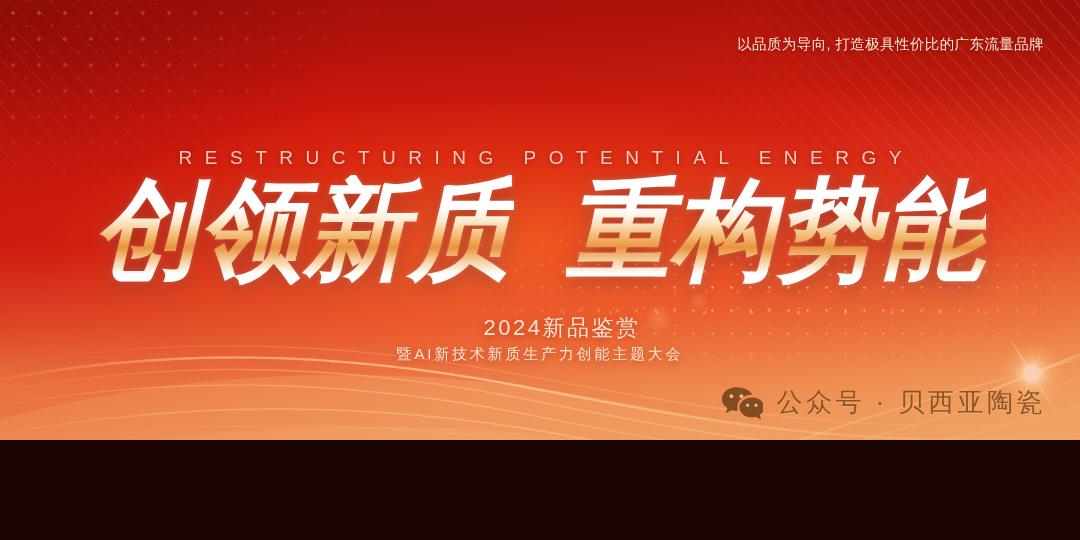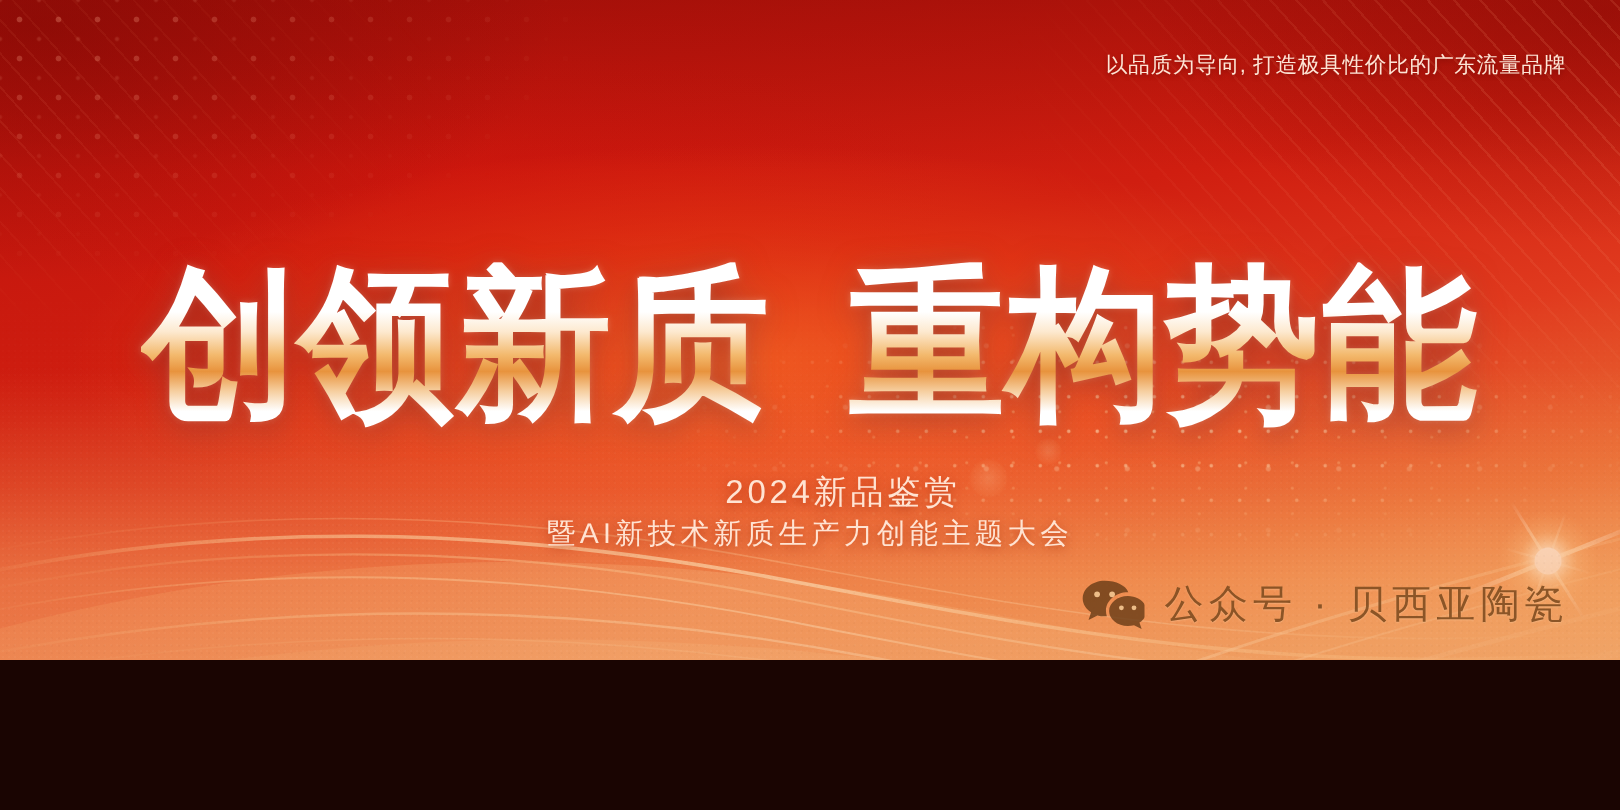--- a/index.html
+++ b/index.html
@@ -145,20 +145,21 @@
 
   #headline{
     position:absolute;
     top:178px;left:0;right:0;
     text-align:center;
     white-space:nowrap;
     font-size:104px;
     line-height:1;
     font-weight:900;
     letter-spacing:1px;
+    font-style:italic;
   }
   #headline .part{
     display:inline-block;
     background-image:linear-gradient(180deg,
       #ffffff 0%,
       #ffffff 30%,
       #fde9cf 42%,
       #f3b96d 56%,
       #e8933d 66%,
       #f6cfa0 78%,
@@ -181,21 +182,21 @@
     text-shadow:0 2px 7px rgba(150,30,8,.55);
   }
   #sub-line1{
     font-size:22px;
     letter-spacing:2.5px;
     line-height:1.35;
     font-weight:400;
     padding-left:44px;
   }
   #sub-line2{
-    font-size:19px;
+    font-size:15px;
     letter-spacing:2.8px;
     line-height:1.5;
     font-weight:400;
   }
 
   #wechat{
     position:absolute;
     right:34px;bottom:20px;
     display:flex;
     align-items:center;
@@ -306,20 +307,21 @@
     </g>
   </svg>
 
   <div class="layer" id="bg-bottom"></div>
   <div class="layer" id="bg-grain"></div>
 
   <div id="content">
 
     <div id="tagline">以品质为导向, 打造极具性价比的广东流量品牌</div>
 
+    <div id="eyebrow">RESTRUCTURING POTENTIAL ENERGY</div>
 
     <div id="headline">
       <span class="part">创领新质</span><span class="gap"></span><span class="part">重构势能</span>
     </div>
 
     <div id="subtitle">
       <div id="sub-line1">2024新品鉴赏</div>
       <div id="sub-line2">暨AI新技术新质生产力创能主题大会</div>
     </div>
 

